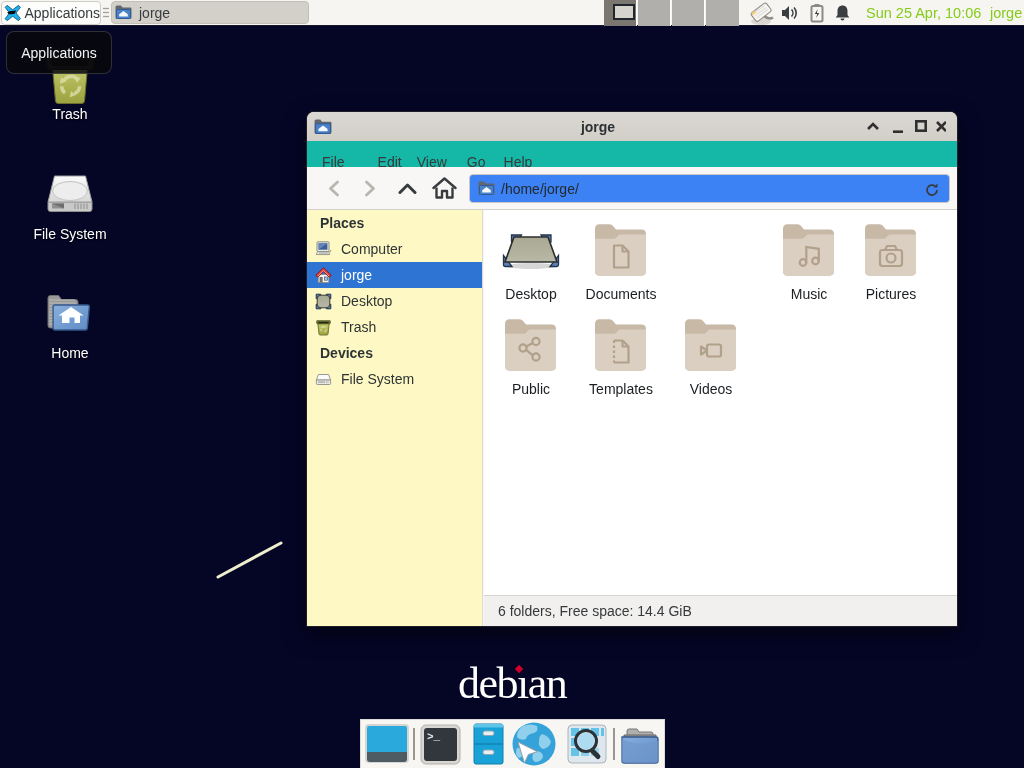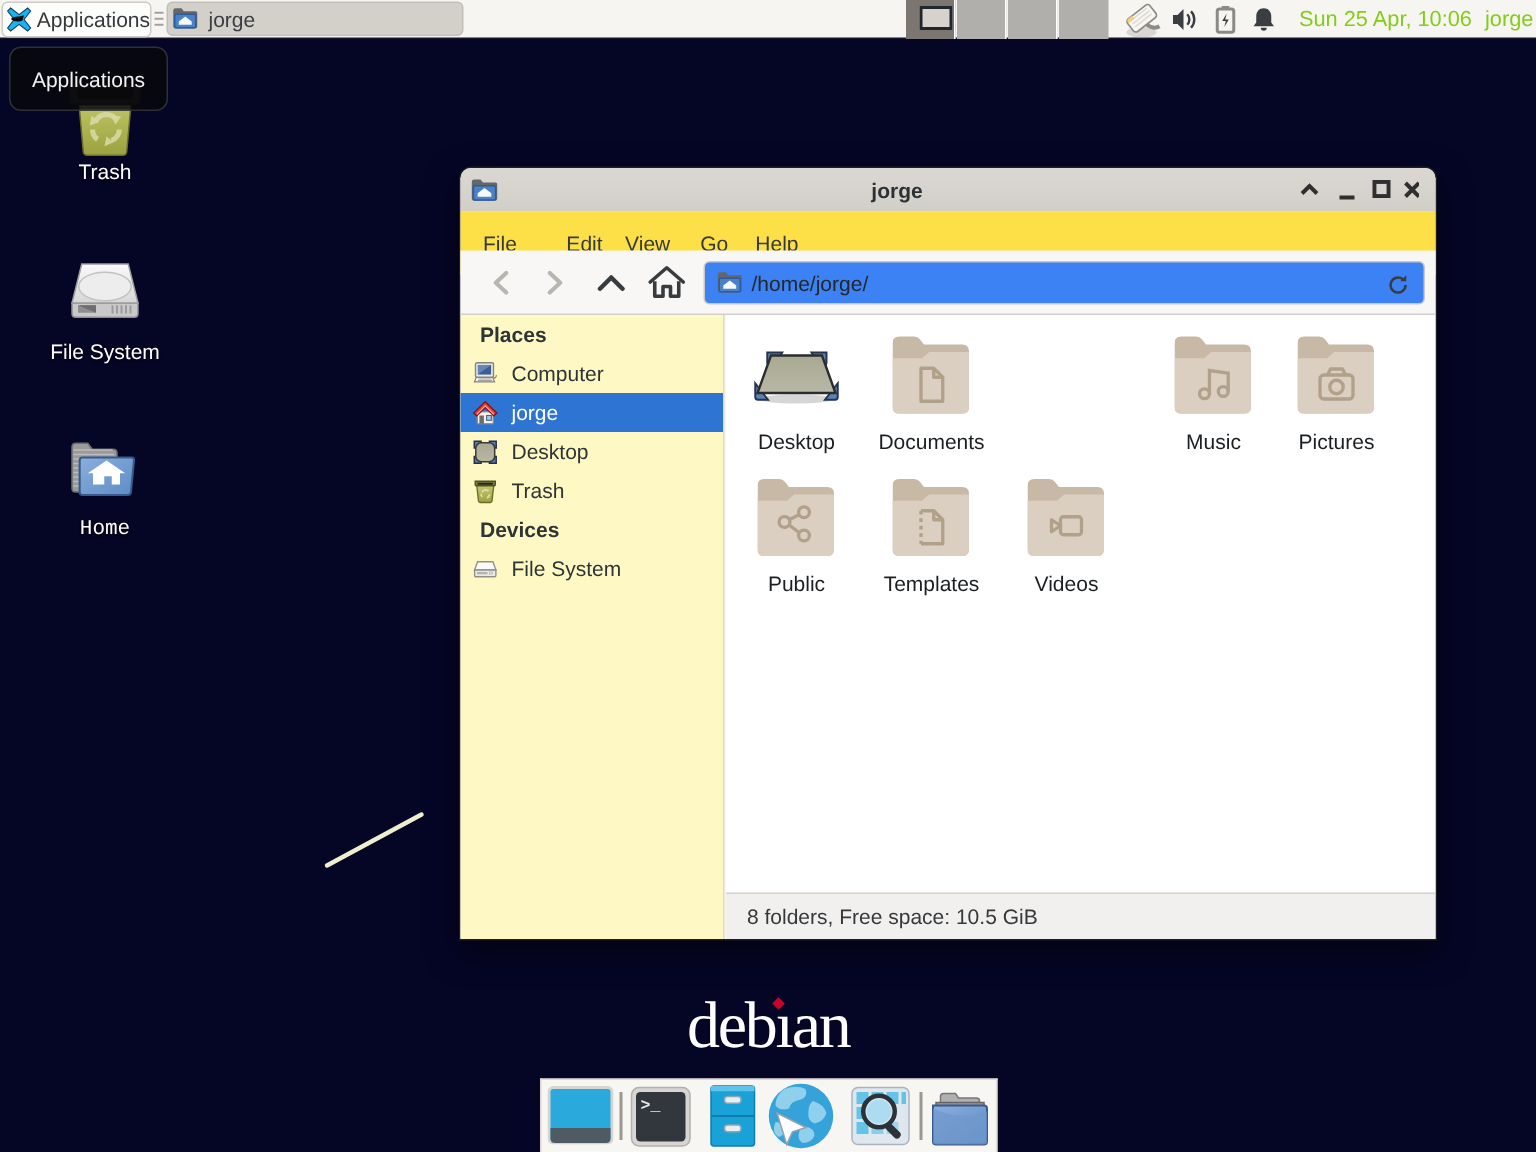--- a/index.html
+++ b/index.html
@@ -22,21 +22,21 @@
   
   #tooltip { left:6px; top:31px; width:106px; height:43px; background:rgba(8,8,13,0.86); border:1px solid rgba(150,150,160,0.28); border-radius:8px; display:flex; align-items:center; justify-content:center; }
   #tooltip span { color:#f2f2f2; font-size:14px; }
 
   
   #win { left:307px; top:112px; width:650px; height:514px; border-radius:7px 7px 0 0;
          box-shadow:0 0 0 1px #1e1e28, 0 8px 22px rgba(0,0,0,.55); background:#f8f7f5; }
   #titlebar { left:0; top:0; width:650px; height:29px; border-radius:7px 7px 0 0;
               background:linear-gradient(#dbd8d3,#d2cfc9); display:flex; align-items:center; }
   #titlebar .title { position:absolute; left:14px; text-align:center; font-size:14px; font-weight:bold; color:#2d3134; }
-  #menubar { left:0; top:29px; width:650px; height:42px; background:#fde047; border-bottom:1px solid #d9d6d2; display:flex; align-items:center; }
+  #menubar { left:0; top:29px; width:650px; height:42px; background:#14b8a6; border-bottom:1px solid #d9d6d2; display:flex; align-items:center; }
   #menubar span { font-size:14px; color:#36393a; }
   #toolbar { left:0; top:55px; width:650px; height:43px; background:#f8f7f5; border-bottom:1px solid #d3d0cb; }
   #pathbar { left:162px; top:7px; width:481px; height:29px; background:#3b82f6; border:1px solid #cbc8c3; border-radius:4px; display:flex; align-items:center; }
   #pathbar .ptext { font-size:14px; color:#24282b; margin-left:6px; }
   #sidepane { left:0; top:98px; width:176px; height:416px; background:#fef9c3; border-right:1px solid #dcd9d5; font-size:14px; color:#2e3436; }
   .sp-head { font-weight:bold; padding-left:13px; height:26px; display:flex; align-items:center; }
   .sp-row { height:26px; display:flex; align-items:center; padding-left:8px; }
   .sp-row .lbl { margin-left:9px; }
   .sp-sel { background:#2d74d3; color:#fff; }
   #mainpane { left:177px; top:98px; width:473px; height:385px; background:#fff; }
@@ -126,21 +126,21 @@
         <line x1="3" y1="15" x2="31" y2="15"></line>
         <line x1="3" y1="18" x2="31" y2="18"></line>
         <line x1="3" y1="21" x2="31" y2="21"></line>
         <line x1="3" y1="24" x2="31" y2="24"></line>
         <line x1="3" y1="27" x2="31" y2="27"></line>
         <line x1="3" y1="30" x2="31" y2="30"></line>
       </g>
   <path d="M9,11 h32.5 q2,0 1.8,2 l-2,21 q-0.2,2 -2.2,2 h-30 q-2,0 -2,-2 l0,-21 q0,-2 1.9,-2 z" fill="url(#gbluef)" stroke="#365a8c" stroke-width="1.4"></path>
   <path d="M16,29 v-7.5 h-3.5 L25,13 l12.5,8.5 h-3.5 v7.5 h-5.5 v-5.5 h-5 v5.5 z" fill="#fff"></path>
 </svg>
-<div class="abs deskicon-label" style="left:28px;top:345px;width:84px;font-family:Liberation Mono, monospace;">Home</div>
+<div class="abs deskicon-label" style="left:28px;top:345px;width:84px;">Home</div>
 
 <div class="abs" id="panel"></div>
 <div class="abs" id="appbtn">
   <svg width="24" height="24" viewBox="0 0 24 24" style="margin-left:2px;">
     <g fill="#16b4ef" stroke="#0d3c5c" stroke-width="1">
       <path d="M4.2,1.5 L12,7.5 L19.8,1.5 L22.5,4.2 L16.5,12 L22.5,19.8 L19.8,22.5 L12,16.5 L4.2,22.5 L1.5,19.8 L7.5,12 L1.5,4.2 Z"></path>
     </g>
     <path d="M4.5,11.5 C6,9.5 9,8.8 12,9.3 L16.5,8.2 L15,12.8 C13,14.2 9,14 6.5,13.2 Z" fill="#0c0c10"></path>
   </svg>
   <span>Applications</span>
@@ -385,21 +385,21 @@
         <use href="#folder52"></use>
         <g fill="none" stroke="#b1a08a" stroke-width="2.2" stroke-linejoin="round">
           <path d="M16,27.5 l6,4 l-6,4 z"></path>
           <rect x="22" y="25.5" width="14" height="12" rx="2"></rect>
         </g>
       </svg>
       <div class="flabel">Videos</div>
     </div>
   </div>
   <div class="abs" id="statusbar">
-        <span>8 folders, Free space: 10.5 GiB</span>
+        <span>6 folders, Free space: 14.4 GiB</span>
       </div>
 </div>
 
 <div class="abs" id="debian">debıan</div>
 <div class="abs" style="left:515.5px;top:665.5px;width:6px;height:6px;background:#ce0029;transform:rotate(45deg);"></div>
 
 <div class="abs" id="dock">
 
   <svg class="abs" style="left:4px;top:4px;" width="44" height="39" viewBox="0 0 44 39">
     <rect x="1" y="1" width="42" height="37" rx="3" fill="#29a9dd" stroke="#d6d4d0" stroke-width="2"></rect>

